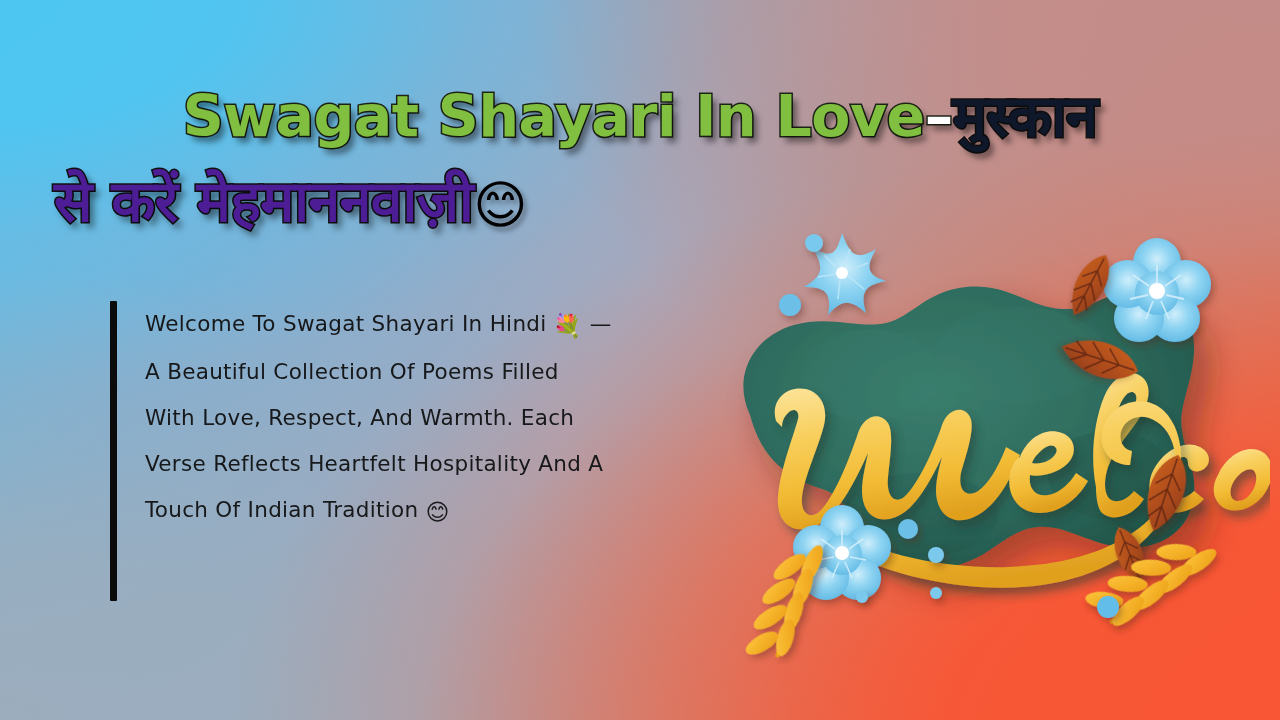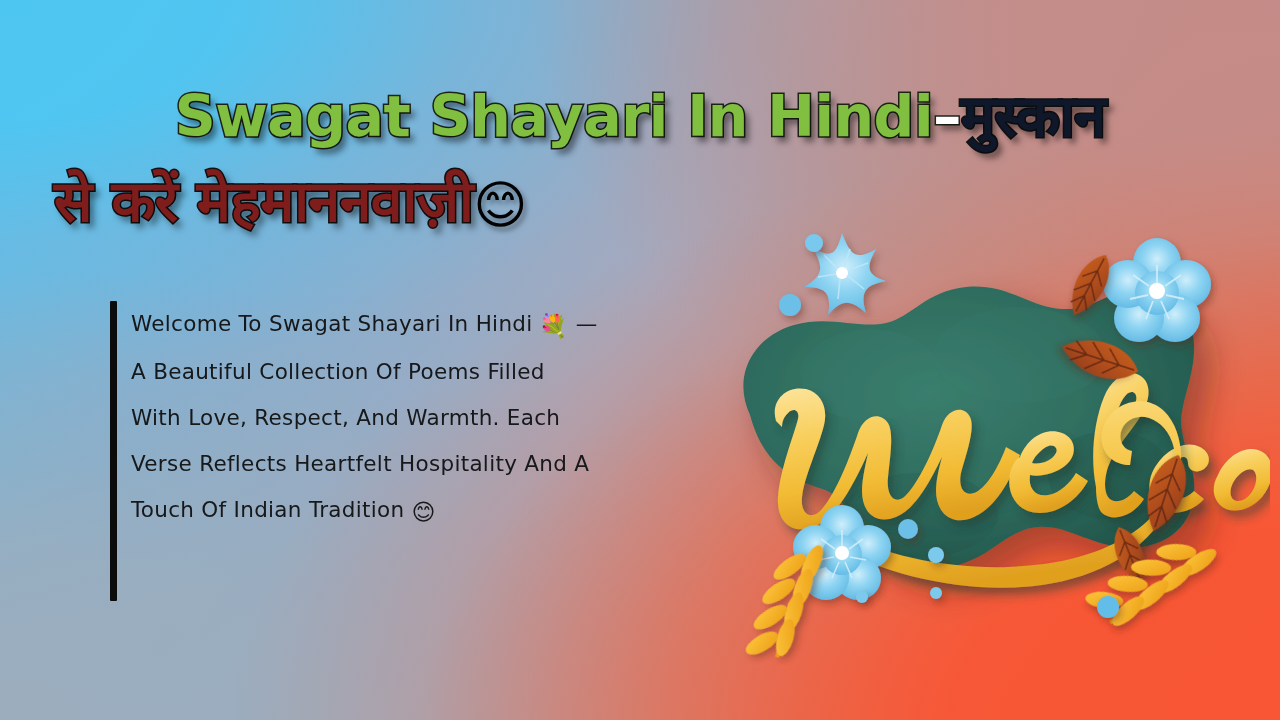--- a/index.html
+++ b/index.html
@@ -69,21 +69,21 @@
     paint-order: stroke fill;
     text-shadow: 5px 6px 6px rgba(0,0,0,0.45);
   }
   .t-orange {
     color: #0f172a;
     -webkit-text-stroke: 3px #131313;
     paint-order: stroke fill;
     text-shadow: 5px 6px 6px rgba(0,0,0,0.5);
   }
   .t-redorange {
-    color: #7f1d1d;
+    color: #4c1d95;
     -webkit-text-stroke: 3px #111111;
     paint-order: stroke fill;
     text-shadow: 5px 6px 7px rgba(0,0,0,0.5);
   }
   .hl-emoji {
     -webkit-text-stroke: 0;
     text-shadow: 3px 4px 5px rgba(0,0,0,0.4);
     font-size: 52px;
     vertical-align: -2px;
   }
@@ -99,21 +99,21 @@
     align-items: flex-start;
   }
   .body-rule {
     width: 7px;
     height: 300px;
     background: #0b0b0b;
     flex: 0 0 auto;
     border-radius: 1px;
   }
   .body-text {
-    margin-left: 14px;
+    margin-left: 28px;
     font-family: "DejaVu Sans", sans-serif;
     font-size: 21.5px;
     line-height: 46px;
     color: #16181a;
     letter-spacing: 0.3px;
     width: 470px;
   }
   .body-text .em { font-size: 23px; vertical-align: -3px; }
 
   
@@ -131,21 +131,21 @@
 
 <div id="stage">
 
   <div class="bg-layer bg-base"></div>
   <div class="bg-layer bg-tl"></div>
   <div class="bg-layer bg-tr"></div>
   <div class="bg-layer bg-bl"></div>
   <div class="bg-layer bg-br"></div>
 
   <div class="headline">
-    <span class="hl-line l1"><span class="t-green">Swagat Shayari In Hindi</span><span class="t-white">–</span><span class="t-orange">मुस्कान</span></span>
+    <span class="hl-line l1"><span class="t-green">Swagat Shayari In Love</span><span class="t-white">–</span><span class="t-orange">मुस्कान</span></span>
     <span class="hl-line l2"><span class="t-redorange">से करें मेहमाननवाज़ी</span><span class="hl-emoji">😊</span></span>
   </div>
 
   <div class="body-block">
     <div class="body-rule"></div>
     <div class="body-text">
       <span>Welcome To Swagat Shayari In Hindi</span> 
       <span class="em">💐</span> 
       <span>— A Beautiful Collection Of Poems</span> 
       <span>Filled With Love, Respect, And</span> 

